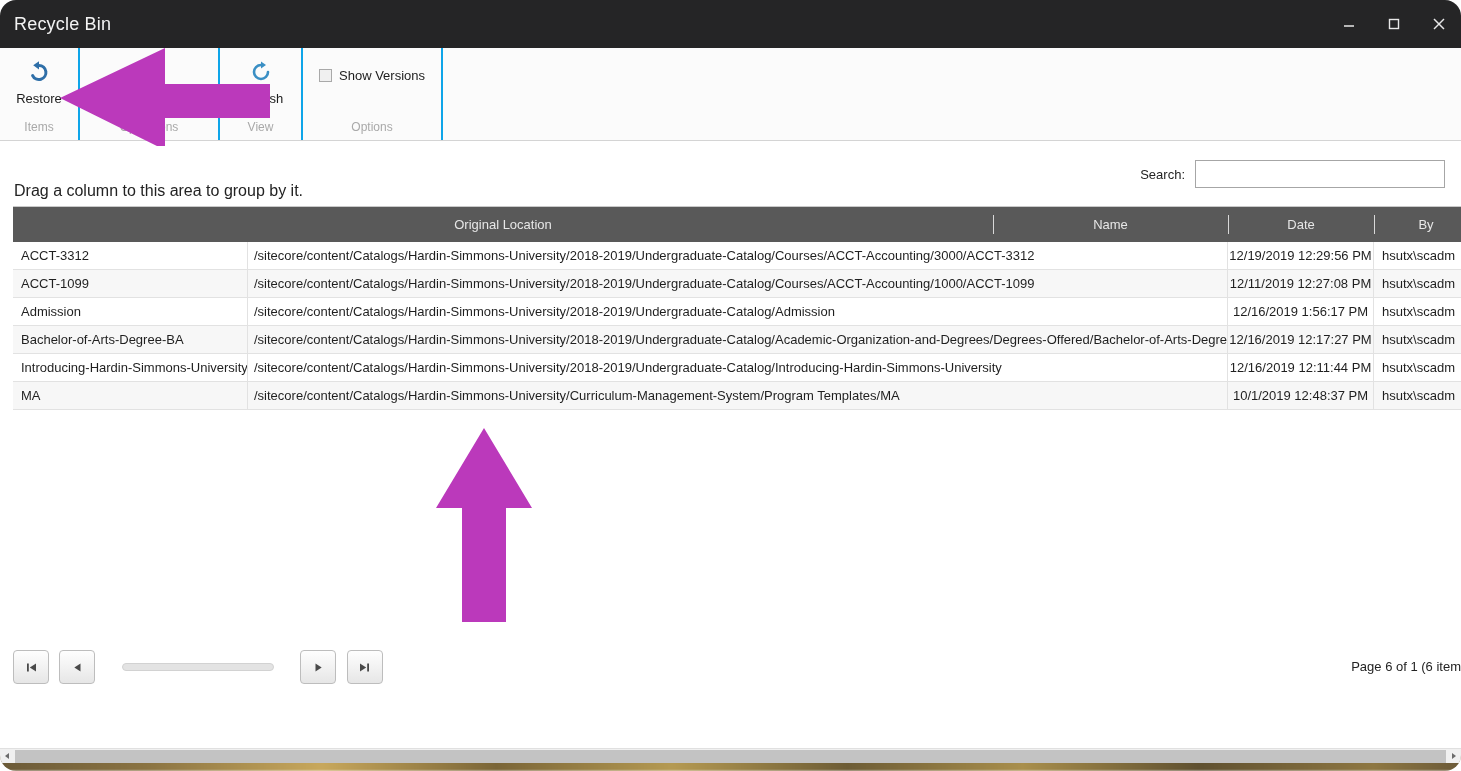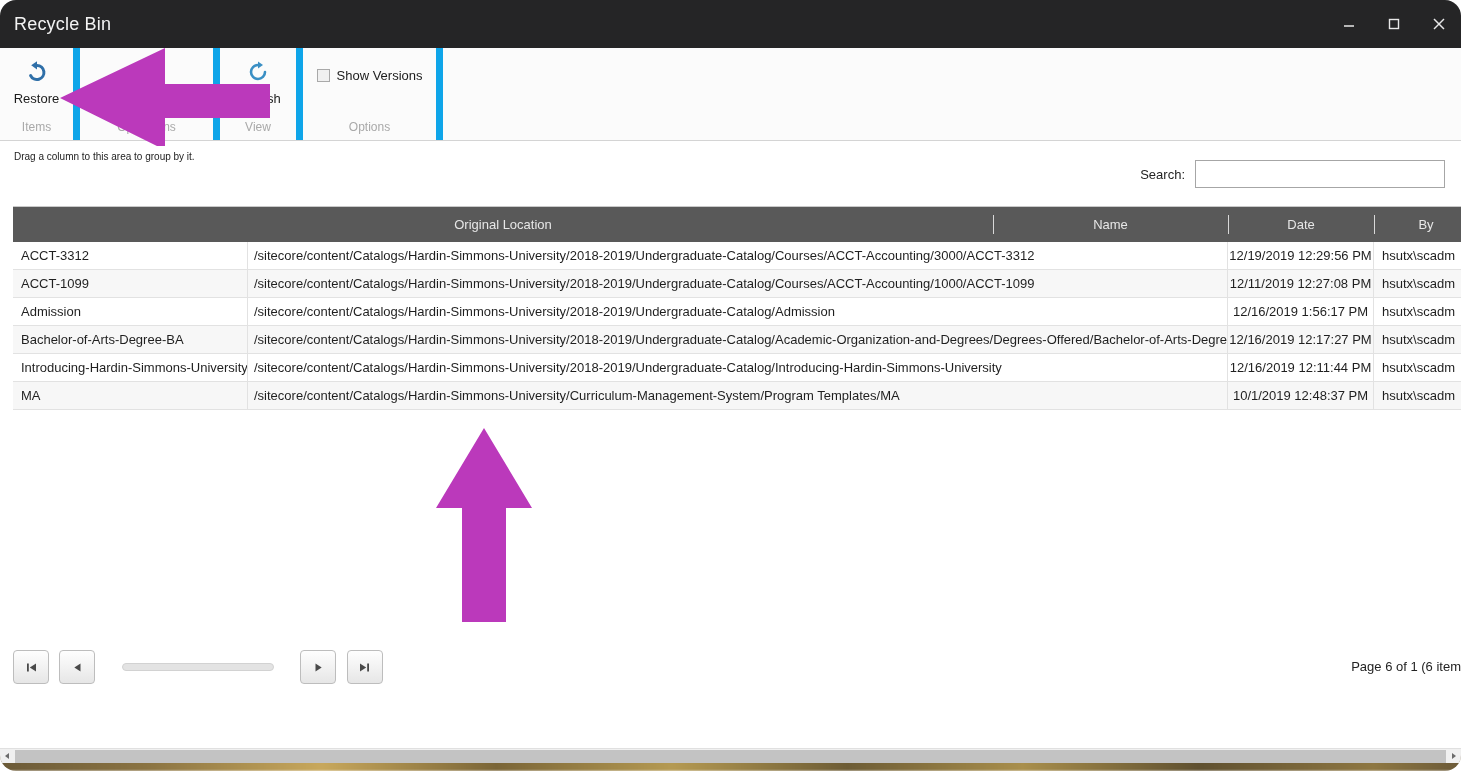--- a/index.html
+++ b/index.html
@@ -49,21 +49,21 @@
   
   .ribbon {
     position: absolute; left: 0; top: 48px; width: 1461px; height: 93px;
     background: #fbfbfb;
     border-bottom: 1px solid #d4d4d4;
     display: flex; align-items: stretch;
   }
   .rgroup {
     position: relative;
     display: flex; flex-direction: column; align-items: center;
-    border-right: 7px solid #0ea5e9;
+    border-right: 2px solid #0ea5e9;
     padding-top: 6px;
   }
   .rgroup.items    { width: 80px; }
   .rgroup.ops      { width: 140px; }
   .rgroup.view     { width: 83px; }
   .rgroup.options  { width: 140px; }
   .rgroup.filler   { flex: 1; border-right: none; }
   .rgroup-body {
     flex: 1; display: flex; align-items: flex-start; justify-content: center;
     width: 100%;
@@ -86,22 +86,22 @@
     flex: none;
   }
   .chk-label { font-size: 13px; color: #1c1c1c; white-space: nowrap; }
 
   
   .toolrow {
     position: absolute; left: 0; top: 141px; width: 1461px; height: 65px;
     background: #ffffff;
   }
   .groupby-text {
-    position: absolute; left: 14px; top: 10px;
-    font-size: 10px; color: #232323; white-space: nowrap; text-align: right;
+    position: absolute; left: 14px; top: 41px;
+    font-size: 16px; color: #232323; white-space: nowrap; text-align: right;
   }
   .search-wrap {
     position: absolute; right: 16px; top: 19px;
     display: flex; align-items: center;
   }
   .search-label { font-size: 13px; color: #232323; margin-right: 10px; }
   .search-input {
     width: 250px; height: 28px;
     border: 1px solid #a6a6a6; background: #ffffff;
     font-family: "Liberation Sans", sans-serif; font-size: 13px;

